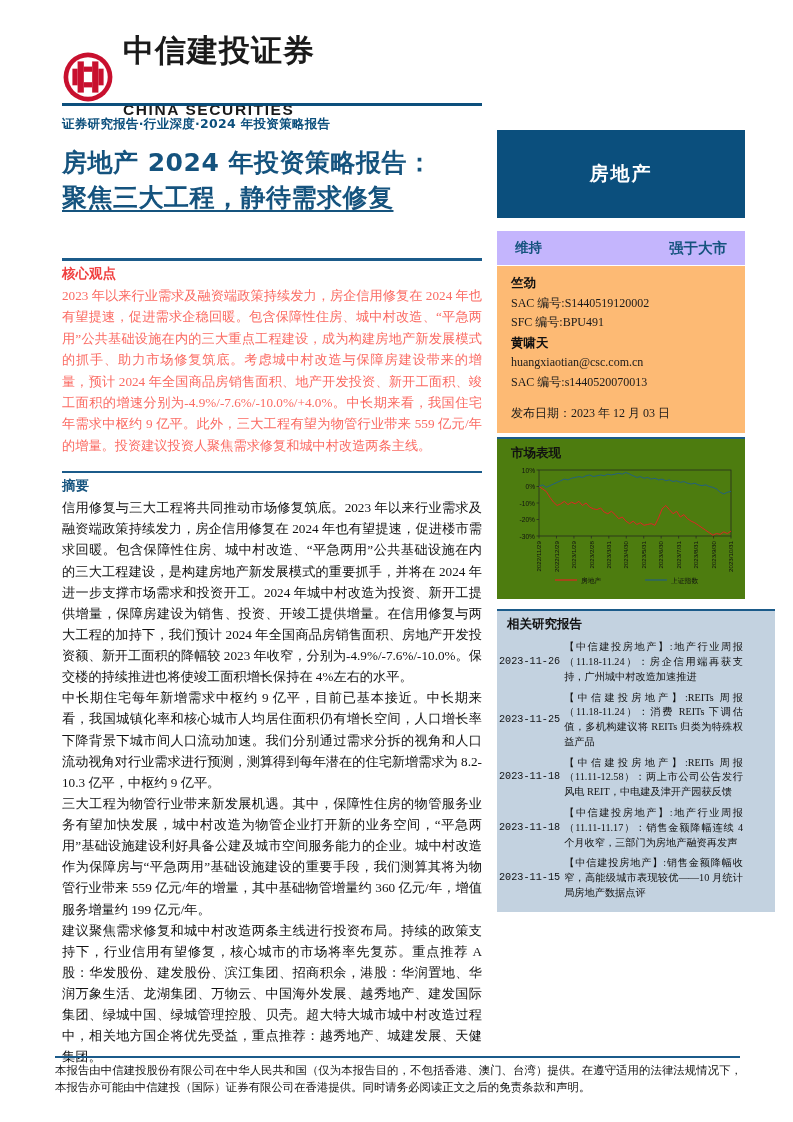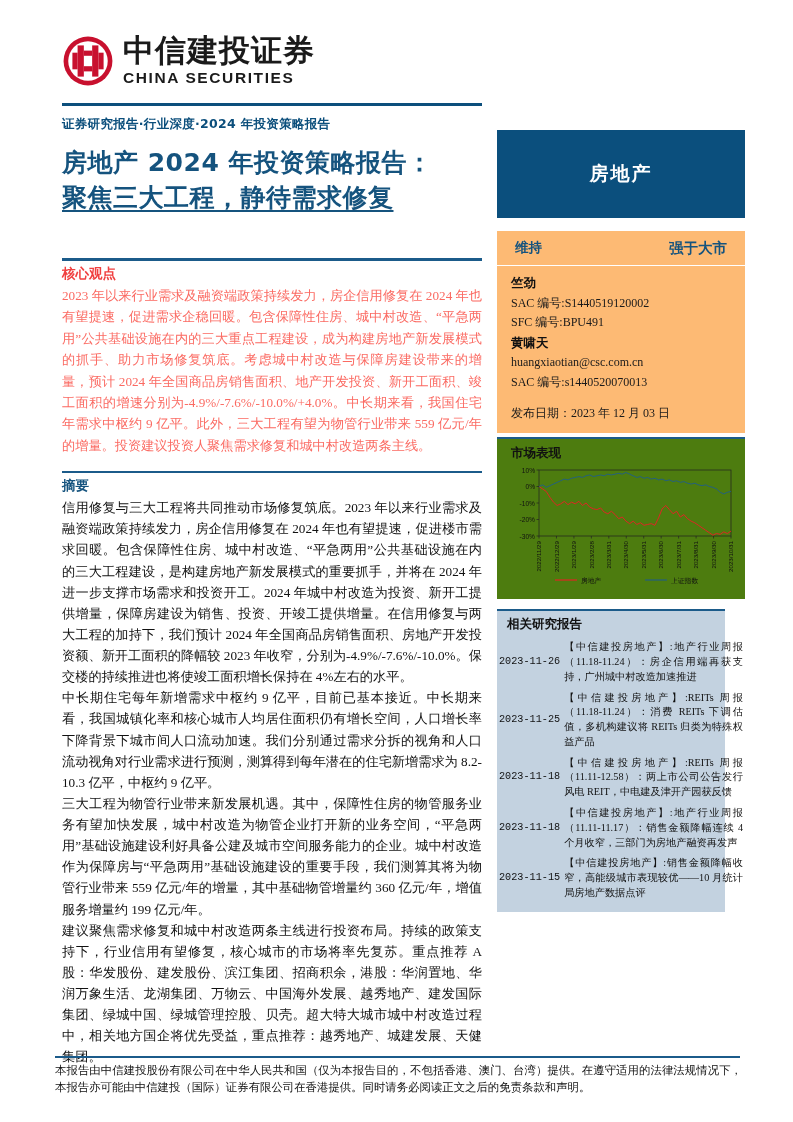--- a/index.html
+++ b/index.html
@@ -9,21 +9,21 @@
     font-family: "Liberation Serif", "DejaVu Serif", serif;
     position: relative;
     overflow: hidden;
   }
   .page { position: relative; width: 793px; height: 1122px; }
 
   
   .header { position: absolute; left: 62px; top: 34px; width: 420px; }
   .logo-row { display: flex; align-items: center; gap: 9px; }
   .logo-mark { width: 52px; height: 52px; flex: 0 0 52px; }
-  .logo-text-block { display: flex; flex-direction: column; justify-content: flex-end; }
+  .logo-text-block { display: flex; flex-direction: column; justify-content: flex-end; gap: 32px; }
   .logo-cn {
     font-family: "DejaVu Sans", sans-serif;
     font-size: 31px; font-weight: 700; color: #1a1a1a;
     letter-spacing: 1px; line-height: 1.05;
   }
   .logo-en {
     font-family: "Liberation Sans", sans-serif;
     font-size: 15.5px; font-weight: 700; color: #1a1a1a;
     letter-spacing: 1.6px; line-height: 1.2; margin-top: 2px;
   }
@@ -83,21 +83,21 @@
     width: 248px; height: 88px; background: #0b4f7d;
     display: flex; align-items: center; justify-content: center;
   }
   .industry-banner span {
     font-family: "DejaVu Sans", sans-serif;
     font-size: 19px; font-weight: 700; color: #ffffff; letter-spacing: 2px;
   }
 
   .rating-bar {
     margin-top: 13px; width: 248px; height: 34px;
-    background: #fdba74;
+    background: #c4b5fd;
     display: flex; align-items: center;
     padding: 0 18px;
   }
   .rating-left {
     font-family: "DejaVu Sans", sans-serif;
     font-size: 13.5px; font-weight: 700; color: #15537e;
   }
   .rating-right {
     font-family: "DejaVu Sans", sans-serif;
     font-size: 14.5px; font-weight: 700; color: #15537e;
@@ -130,21 +130,21 @@
   }
   .chart-title {
     font-family: "DejaVu Sans", sans-serif;
     font-size: 12.5px; font-weight: 700; color: #111111;
     padding-left: 14px; margin-bottom: 2px;
   }
   .chart-svg-holder { width: 248px; }
 
   
   .reports-panel {
-    width: 228px; background: #c3d2e0;
+    width: 278px; background: #c3d2e0;
     border-top: 2px solid #1b5b8a;
     margin-top: 10px;
     padding: 5px 0 8px 0;
   }
   .reports-title {
     font-family: "DejaVu Sans", sans-serif;
     font-size: 12.5px; font-weight: 700; color: #111111;
     padding-left: 10px; margin-bottom: 4px;
   }
   .reports-table { width: 248px; border-collapse: collapse; }

